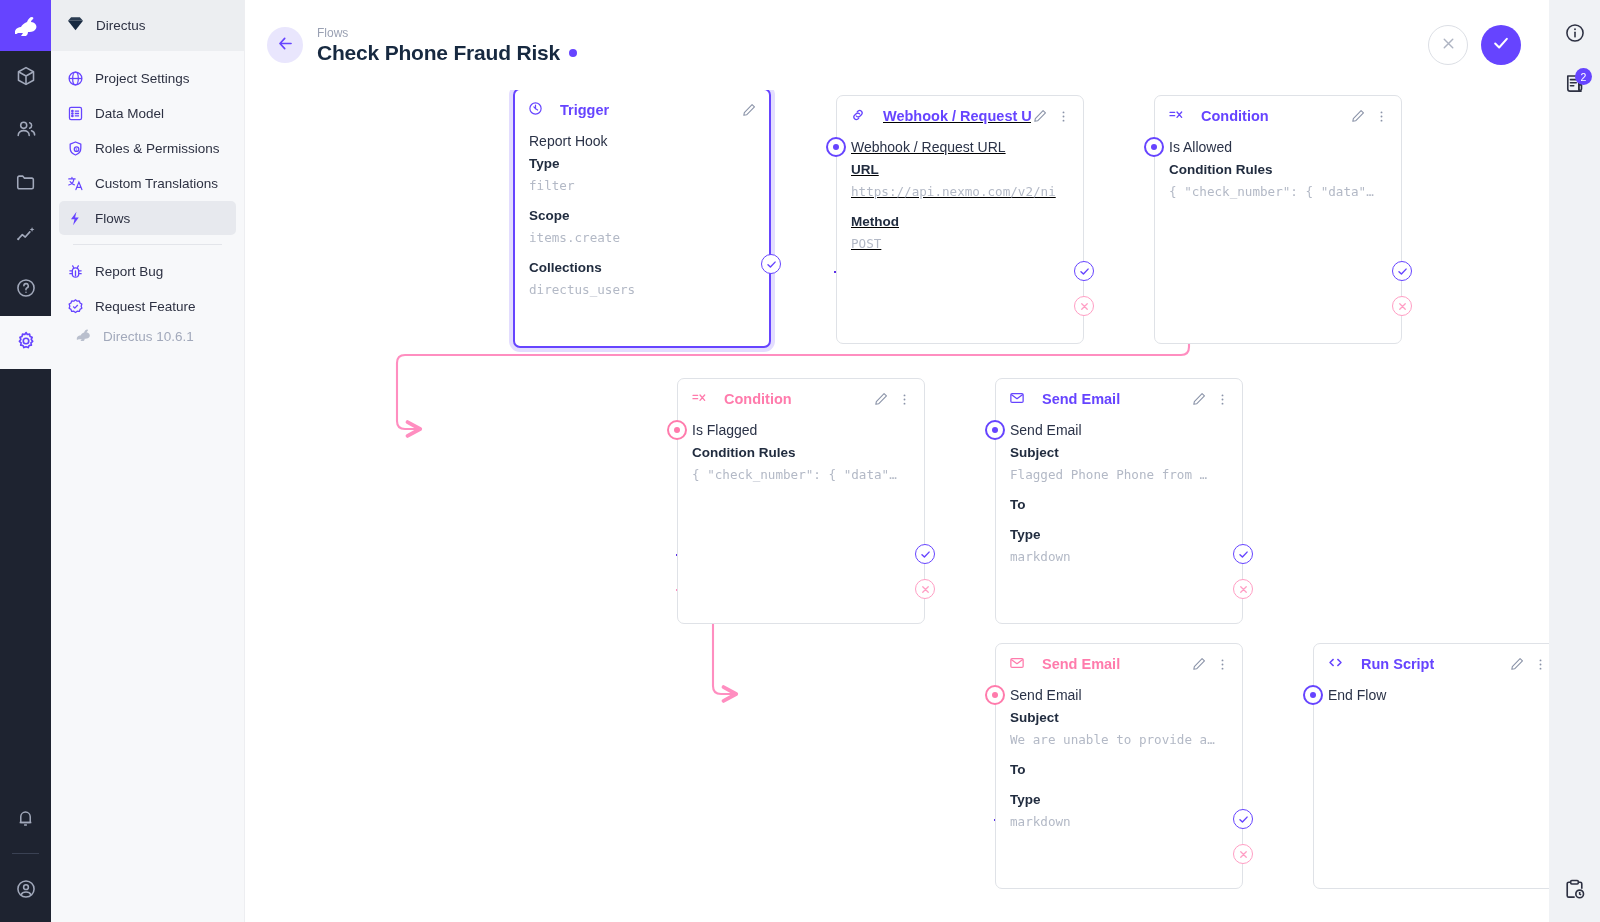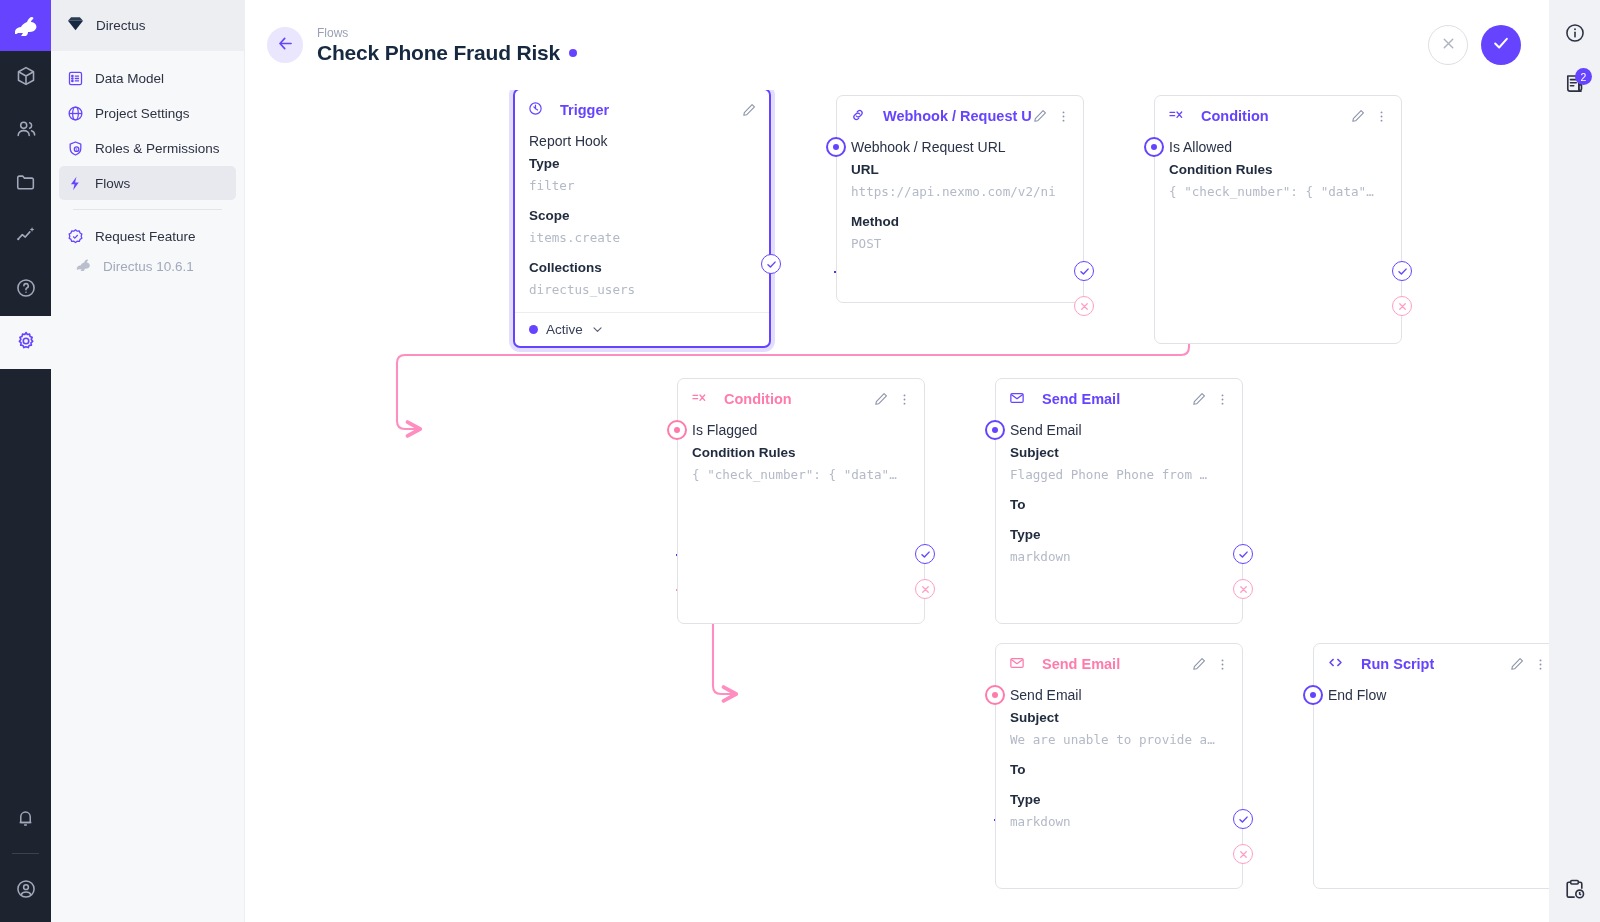--- a/index.html
+++ b/index.html
@@ -236,60 +236,78 @@
             <path d="M2.5 8.5 6.5 4h11l4 4.5z" fill="#2b3c52"></path>
           </svg>
       </span>
       <span class="nav-project-name">Directus</span>
     </div>
 
     <div class="nav-list">
       <div class="nav-item">
         <span class="ic">
           <svg width="17" height="17" viewBox="0 0 24 24" fill="none" stroke="currentColor" stroke-width="1.8">
+              <circle cx="12" cy="12" r="9"></circle>
+              <ellipse cx="12" cy="12" rx="4" ry="9"></ellipse>
+              <path d="M3 12h18"></path>
+            </svg>
+        </span>
+        <span>Project Settings</span>
+      </div>
+      <div class="nav-item">
+        <span class="ic">
+          <svg width="17" height="17" viewBox="0 0 24 24" fill="none" stroke="currentColor" stroke-width="1.8">
               <rect x="3.5" y="3.5" width="17" height="17" rx="2.2"></rect>
               <path d="M11 8.5h6M11 12h6M11 15.5h6"></path>
               <circle cx="7.6" cy="8.5" r="1" fill="currentColor"></circle>
               <circle cx="7.6" cy="12" r="1" fill="currentColor"></circle>
               <circle cx="7.6" cy="15.5" r="1" fill="currentColor"></circle>
             </svg>
         </span>
         <span>Data Model</span>
-      </div>
-      <div class="nav-item">
-        <span class="ic">
-          <svg width="17" height="17" viewBox="0 0 24 24" fill="none" stroke="currentColor" stroke-width="1.8">
-              <circle cx="12" cy="12" r="9"></circle>
-              <ellipse cx="12" cy="12" rx="4" ry="9"></ellipse>
-              <path d="M3 12h18"></path>
-            </svg>
-        </span>
-        <span>Project Settings</span>
       </div>
       <div class="nav-item">
         <span class="ic">
           <svg width="17" height="17" viewBox="0 0 24 24" fill="none" stroke="currentColor" stroke-width="1.8" stroke-linejoin="round">
               <path d="M12 2.8 4.5 5.8v6c0 5 3.2 8 7.5 9.4 4.3-1.4 7.5-4.4 7.5-9.4v-6z"></path>
               <circle cx="13.5" cy="13" r="3.2" fill="#f7f8fa"></circle>
               <text x="13.5" y="15" font-size="5" text-anchor="middle" fill="currentColor" stroke="none">$</text>
             </svg>
         </span>
         <span>Roles &amp; Permissions</span>
       </div>
+      <div class="nav-item">
+        <span class="ic">
+          <svg width="17" height="17" viewBox="0 0 24 24" fill="none" stroke="currentColor" stroke-width="1.7" stroke-linecap="round">
+              <path d="M2.5 5.5h9M7 3.4v2.1M9.6 5.5c0 4-3.3 7.4-7.1 8.6M4.4 9.2c1.3 2.6 3.6 4 6 4.8"></path>
+              <path d="M12.6 20.6 16.8 10l4.2 10.6M14.2 17.4h5.2"></path>
+            </svg>
+        </span>
+        <span>Custom Translations</span>
+      </div>
       <div class="nav-item active">
         <span class="ic">
           <svg width="17" height="17" viewBox="0 0 24 24" fill="currentColor">
               <path d="M13.4 2.5 5.6 13.2h5l-2 8.3 8-11h-5.2z"></path>
             </svg>
         </span>
         <span>Flows</span>
       </div>
 
       <div class="nav-sep"></div>
 
+      <div class="nav-item">
+        <span class="ic">
+          <svg width="17" height="17" viewBox="0 0 24 24" fill="none" stroke="currentColor" stroke-width="1.8" stroke-linecap="round">
+              <rect x="7.5" y="7" width="9" height="13" rx="4.5"></rect>
+              <path d="M7.5 11H4M7.5 15H4M16.5 11H20M16.5 15H20M9.3 6.3 8 4M14.7 6.3 16 4M12 11v7"></path>
+            </svg>
+        </span>
+        <span>Report Bug</span>
+      </div>
       <div class="nav-item">
         <span class="ic">
           <svg width="17" height="17" viewBox="0 0 24 24" fill="none" stroke="currentColor" stroke-width="1.8" stroke-linejoin="round">
               <path d="M12 2.6l2.4 1.9 3-.3 1 2.9 2.6 1.6-1 2.9 1 2.9-2.6 1.6-1 2.9-3-.3-2.4 1.9-2.4-1.9-3 .3-1-2.9-2.6-1.6 1-2.9-1-2.9 2.6-1.6 1-2.9 3 .3z"></path>
               <path d="M8.8 12.1l2.2 2.2 4.2-4.5"></path>
             </svg>
         </span>
         <span>Request Feature</span>
       </div>
 
@@ -355,36 +373,27 @@
             <div class="f-label">Type</div>
             <div class="f-value">filter</div>
             <div class="field-gap"></div>
             <div class="f-label">Scope</div>
             <div class="f-value">items.create</div>
             <div class="field-gap"></div>
             <div class="f-label">Collections</div>
             <div class="f-value">directus_users</div>
             <div class="field-gap"></div>
           </div>
-          <div class="panel-footer" style="position:absolute;left:0;right:0;bottom:0">
-            <span class="status-dot"></span>
-            <span>Active</span>
-            <span style="color:#555d73;display:flex">
-              <svg width="13" height="13" viewBox="0 0 24 24" fill="none" stroke="currentColor" stroke-width="2.1" stroke-linecap="round" stroke-linejoin="round">
-                <path d="M5.5 9 12 15.4 18.5 9"></path>
-              </svg>
-            </span>
-          </div>
         </div>
         <div class="node res" style="left: 516px; top: 254px;">
           <svg width="13" height="13" viewBox="0 0 24 24" fill="none" stroke="currentColor" stroke-width="2.6" stroke-linecap="round" stroke-linejoin="round">
             <path d="M5.5 12.4 10 16.8 18.6 7.6"></path>
           </svg>
         </div>
-        <div class="panel" style="left: 591px; top: 95px; width: 248px; height: 208px;">
+        <div class="panel" style="left: 591px; top: 95px; width: 248px; height: 249px; text-decoration: underline;">
           <div class="panel-head">
             <div class="panel-type">
               <span><svg width="16" height="16" viewBox="0 0 24 24" fill="none" stroke="currentColor" stroke-width="1.9" stroke-linecap="round">
                   <path d="M9.6 13.6a3.6 3.6 0 0 0 5.2.3l2.6-2.6a3.7 3.7 0 0 0-5.2-5.2l-1.4 1.4"></path>
                   <path d="M14.4 10.4a3.6 3.6 0 0 0-5.2-.3l-2.6 2.6a3.7 3.7 0 0 0 5.2 5.2l1.4-1.4"></path>
                 </svg></span>
               <span>Webhook / Request U</span>
             </div>
             <div class="panel-head-actions">
               <span class="p-icon-btn">

